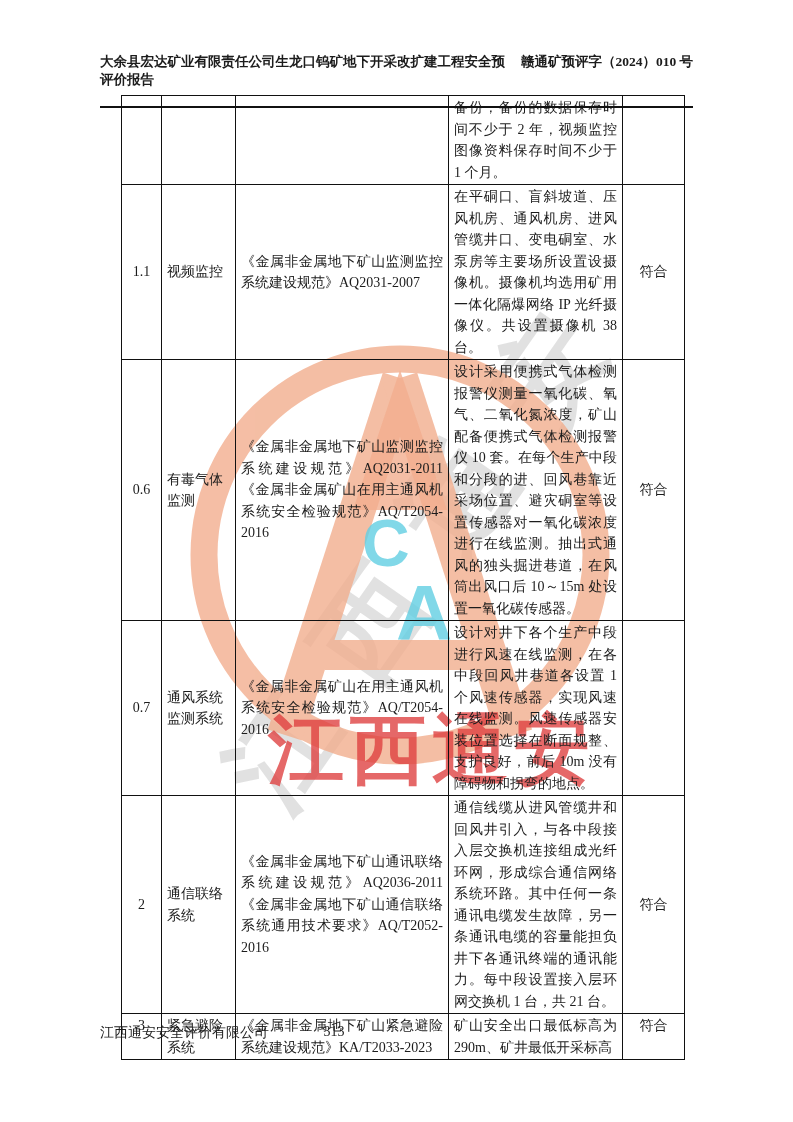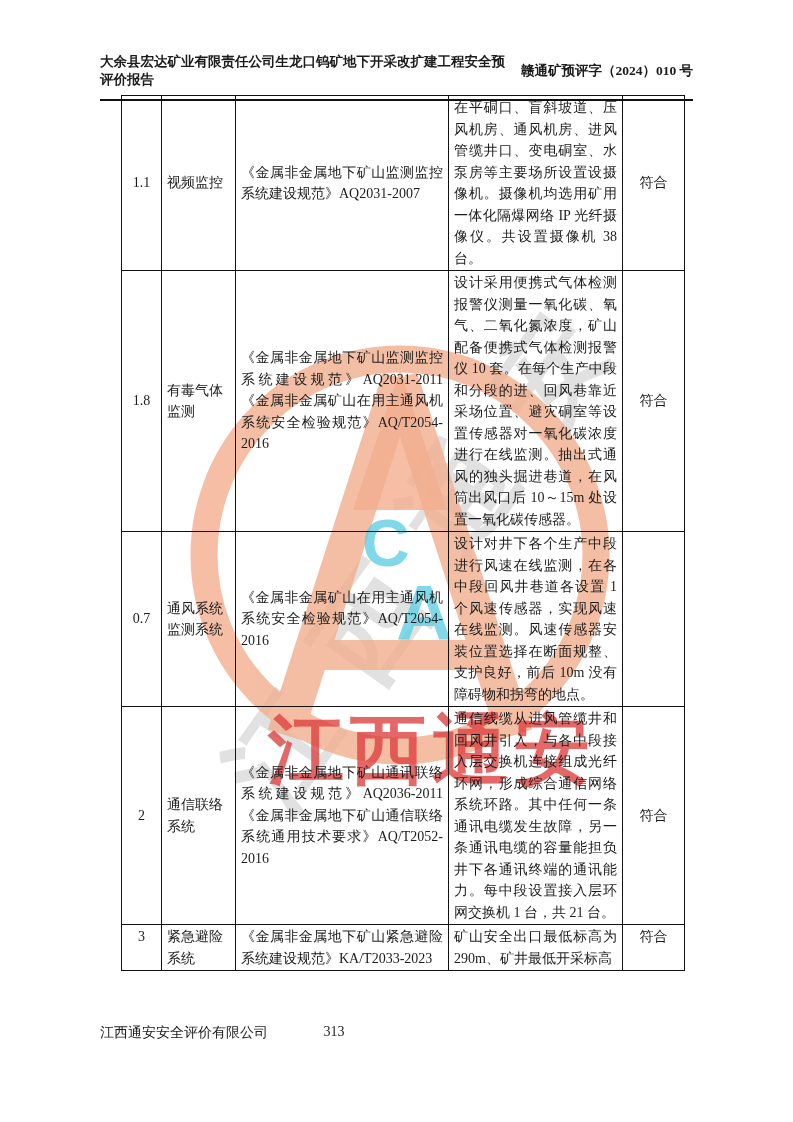--- a/index.html
+++ b/index.html
@@ -36,24 +36,24 @@
   }
   .wm-red{
     position:absolute;left:268px;top:700px;
     font-size:76px;font-weight:bold;letter-spacing:6px;
     color:rgba(222,62,62,0.78);
     white-space:nowrap;
   }
   
   .header{
     position:absolute;left:100px;top:53px;width:593px;z-index:2;
-    display:flex;justify-content:space-between;align-items:center;
+    display:flex;justify-content:space-between;align-items:flex-start;
     font-size:13.5px;font-weight:bold;
     border-bottom:2px solid #111;
-    padding-bottom:10px;
+    padding-bottom:17px;
   }
   .header .doc-num{white-space:nowrap;margin-left:12px;}
   
   table.doc-table{
     position:absolute;left:121px;top:95px;z-index:1;
     width:563px;
     border-collapse:collapse;table-layout:fixed;
     background:transparent;
   }
   .doc-table td{
@@ -103,29 +103,36 @@
 
   <table class="doc-table">
     <colgroup>
       <col style="width:40px">
       <col style="width:74px">
       <col style="width:213px">
       <col style="width:174px">
       <col style="width:62px">
     </colgroup>
     <tbody>
+        <tr class="top-align" style="height: 87px;">
+          <td class="cell-no"></td>
+          <td class="cell-item"></td>
+          <td class="cell-standard"></td>
+          <td class="cell-desc">备份，备份的数据保存时间不少于 2 年，视频监控图像资料保存时间不少于 1 个月。</td>
+          <td class="cell-conf"></td>
+        </tr>
         <tr style="height: 151px;">
           <td class="cell-no">1.1</td>
           <td class="cell-item">视频监控</td>
           <td class="cell-standard">《金属非金属地下矿山监测监控系统建设规范》AQ2031-2007</td>
           <td class="cell-desc">在平硐口、盲斜坡道、压风机房、通风机房、进风管缆井口、变电硐室、水泵房等主要场所设置设摄像机。摄像机均选用矿用一体化隔爆网络 IP 光纤摄像仪。共设置摄像机 38 台。</td>
           <td class="cell-conf">符合</td>
         </tr>
         <tr style="height: 255px;">
-          <td class="cell-no">1.8</td>
+          <td class="cell-no">0.6</td>
           <td class="cell-item">有毒气体监测</td>
           <td class="cell-standard">《金属非金属地下矿山监测监控系统建设规范》AQ2031-2011《金属非金属矿山在用主通风机系统安全检验规范》AQ/T2054-2016</td>
           <td class="cell-desc">设计采用便携式气体检测报警仪测量一氧化碳、氧气、二氧化氮浓度，矿山配备便携式气体检测报警仪 10 套。在每个生产中段和分段的进、回风巷靠近采场位置、避灾硐室等设置传感器对一氧化碳浓度进行在线监测。抽出式通风的独头掘进巷道，在风筒出风口后 10～15m 处设置一氧化碳传感器。</td>
           <td class="cell-conf">符合</td>
         </tr>
         <tr style="height: 169px;">
           <td class="cell-no">0.7</td>
           <td class="cell-item">通风系统监测系统</td>
           <td class="cell-standard">《金属非金属矿山在用主通风机系统安全检验规范》AQ/T2054-2016</td>
           <td class="cell-desc">设计对井下各个生产中段进行风速在线监测，在各中段回风井巷道各设置 1 个风速传感器，实现风速在线监测。风速传感器安装位置选择在断面规整、支护良好，前后 10m 没有障碍物和拐弯的地点。</td>

